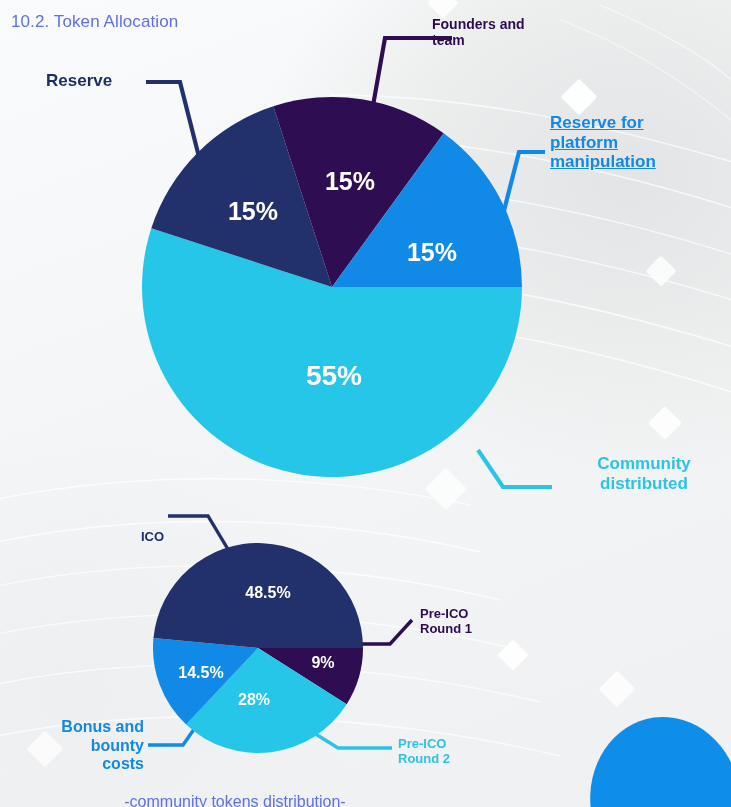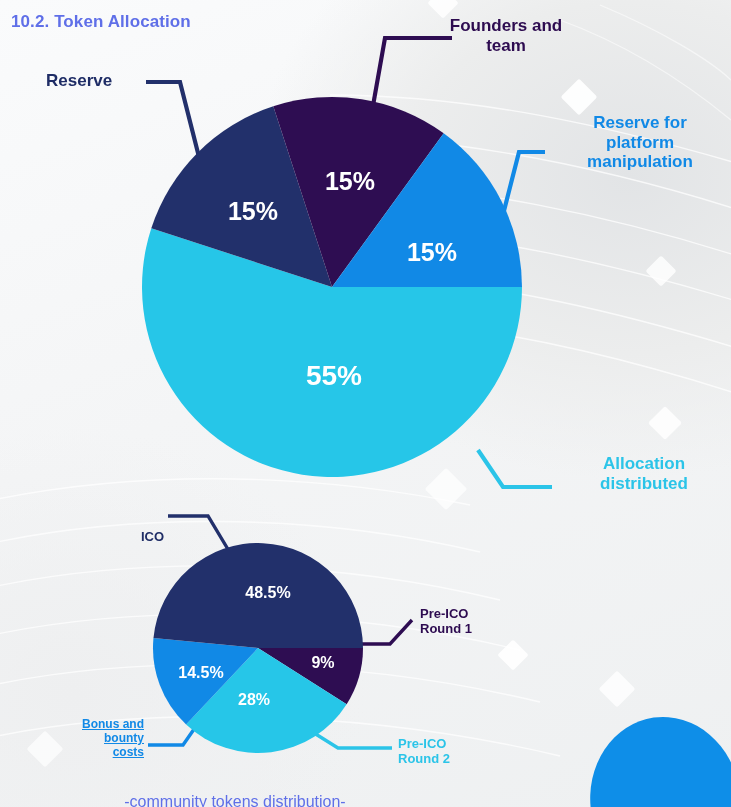--- a/index.html
+++ b/index.html
@@ -21,37 +21,37 @@
   .diamond{position:absolute;background:#ffffff;transform:rotate(45deg);opacity:.92;border-radius:2px;}
 
   .corner-blob{
     position:absolute;right:-6px;bottom:-30px;width:150px;height:120px;
     background:#0e8ee8;border-radius:80px 80px 0 0 / 90px 90px 0 0;
     transform:rotate(-8deg);
   }
 
   .title{
     position:absolute;left:11px;top:12px;
-    font-size:17px;font-weight:700;letter-spacing:.1px;
+    font-size:17px;font-weight:400;letter-spacing:.1px;
     color:#5f6fe8;white-space:nowrap;
   }
 
   .pie-svg{position:absolute;left:0;top:0;}
 
   .lbl{position:absolute;font-weight:bold;line-height:1.16;white-space:pre-line;}
 
   .lbl-reserve{left:46px;top:71px;font-size:17px;color:#1f2d66;text-align:right;}
-  .lbl-founders{left:432px;top:16px;font-size:17px;color:#2d0b50;text-align:center;width:148px;}
-  .lbl-resplat{left:550px;top:113px;font-size:17px;color:#1189e6;text-align:center;width:180px;}
+  .lbl-founders{left:432px;top:16px;font-size:14px;color:#2d0b50;text-align:left;width:148px;}
+  .lbl-resplat{left:550px;top:113px;font-size:17px;color:#1189e6;width:180px;text-decoration:underline;}
   .lbl-community{left:558px;top:454px;font-size:17px;color:#2bc4e8;text-align:center;width:172px;}
 
   .lbl-ico{left:141px;top:529px;font-size:13px;color:#1f2d66;}
   .lbl-pre1{left:420px;top:606px;font-size:13px;color:#2d0b50;text-align:left;width:110px;}
   .lbl-pre2{left:398px;top:736px;font-size:13px;color:#2bc4e8;text-align:left;width:110px;}
-  .lbl-bonus{left:38px;top:718px;font-size:12px;color:#1189e6;text-align:right;width:106px;text-decoration:underline;}
+  .lbl-bonus{left:38px;top:718px;font-size:16px;color:#1189e6;text-align:right;width:106px;}
 
   .caption{
     position:absolute;left:0;top:793px;width:470px;text-align:center;
     font-size:16px;color:#5f6fe8;font-weight:400;white-space:nowrap;
   }
 
   .slice-text{
     font-family:"Liberation Sans", sans-serif;
     fill:#ffffff;font-weight:bold;text-anchor:middle;
   }
@@ -118,21 +118,21 @@
     <text class="slice-text" x="432" y="261" font-size="25">15%</text>
     <text class="slice-text" x="334" y="385" font-size="28">55%</text>
   </svg>
 
   <div class="lbl lbl-reserve">Reserve</div>
   <div class="lbl lbl-founders">Founders and
 team</div>
   <div class="lbl lbl-resplat">Reserve for
 platform
 manipulation</div>
-  <div class="lbl lbl-community">Allocation
+  <div class="lbl lbl-community">Community
 distributed</div>
 
   <svg class="pie-svg" width="731" height="807" viewBox="0 0 731 807" style="top:0;">
 
     <g fill="none" stroke-linecap="butt" stroke-linejoin="miter">
       <path d="M168 516 L208 516 L232 556" stroke="#22306B" stroke-width="3.4"></path>
       <path d="M412 620 L390 644 L352 644" stroke="#2E0D52" stroke-width="3.4"></path>
       <path d="M392 748 L338 748 L306 728" stroke="#2bc4e8" stroke-width="3.4"></path>
       <path d="M148 745 L183 745 L199 722" stroke="#1189E6" stroke-width="3.4"></path>
     </g>

